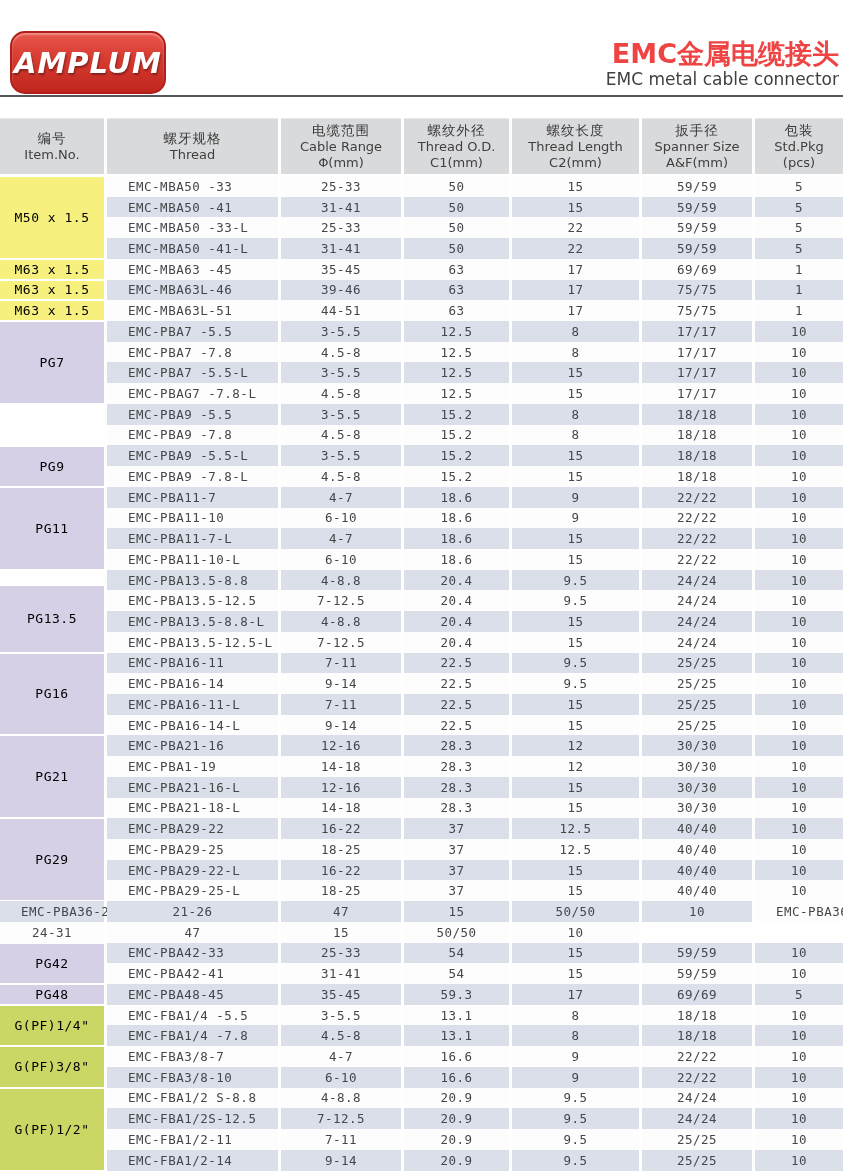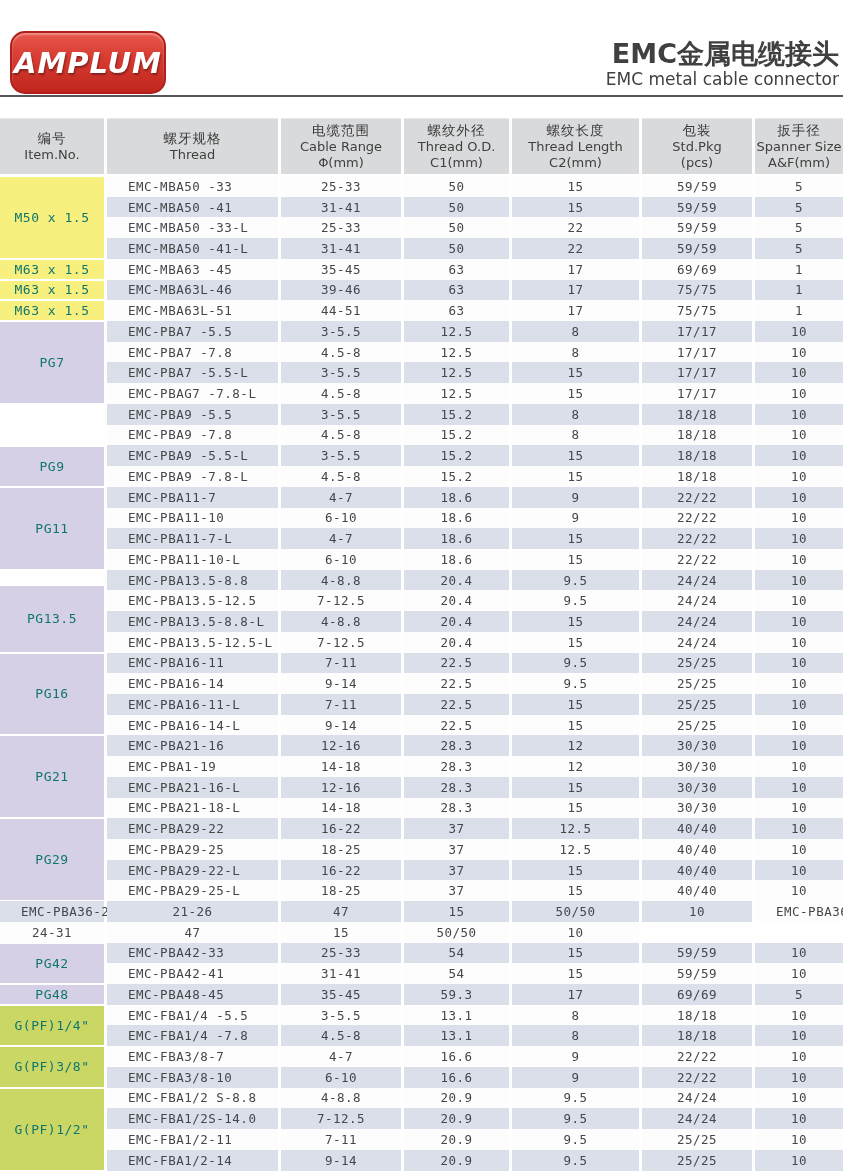--- a/index.html
+++ b/index.html
@@ -25,21 +25,21 @@
     border-radius: 15px;
     display: flex; align-items: center; justify-content: center;
     box-shadow: inset 0 2px 2px rgba(255,255,255,.35);
   }
   .logo span {
     color: #fff; font-weight: bold; font-style: italic;
     font-size: 29px; letter-spacing: 1px;
     text-shadow: 1px 2px 2px rgba(0,0,0,.35);
   }
   .titles { text-align: right; padding-bottom: 6px; }
-  .title-zh { font-size: 27px; font-weight: bold; color: #404040; line-height: 1.15; }
+  .title-zh { font-size: 27px; font-weight: bold; color: #ef4444; line-height: 1.15; }
   .title-en { font-size: 17px; color: #404040; line-height: 1.2; }
 
   
   .spec-table {
     margin-top: 21px;
     display: grid;
     grid-template-columns: 104px 171px 120px 105px 127px 110px 88px;
     column-gap: 3px;
     grid-template-rows: 58px;
     grid-auto-rows: 20.72px;
@@ -65,21 +65,21 @@
     white-space: pre;
   }
   .td.stripe { background: #dbdfe9; }
   .td.item { justify-content: flex-start; padding-left: 21px; }
 
   .group {
     grid-column: 1;
     margin: 1px 0;
     display: flex; align-items: center; justify-content: center;
     font-family: "DejaVu Sans Mono", "Liberation Mono", monospace;
-    font-size: 13px; color: #0f766e; letter-spacing: .5px;
+    font-size: 13px; color: #000000; letter-spacing: .5px;
     white-space: pre;
   }
 </style>
 </head>
 <body>
 
 <div class="page">
 
   <div class="page-header">
     <div class="logo">
@@ -109,28 +109,28 @@
         <span class="zh">螺纹外径</span>
         <span class="en">Thread O.D.</span>
         <span class="sub">C1(mm)</span>
       </div>
       <div class="th">
         <span class="zh">螺纹长度</span>
         <span class="en">Thread Length</span>
         <span class="sub">C2(mm)</span>
       </div>
       <div class="th">
+        <span class="zh">扳手径</span>
+        <span class="en">Spanner Size</span>
+        <span class="sub">A&amp;F(mm)</span>
+      </div>
+      <div class="th">
         <span class="zh">包装</span>
         <span class="en">Std.Pkg</span>
         <span class="sub">(pcs)</span>
-      </div>
-      <div class="th">
-        <span class="zh">扳手径</span>
-        <span class="en">Spanner Size</span>
-        <span class="sub">A&amp;F(mm)</span>
       </div>
       <div class="group" style="grid-row: span 4; background: rgb(247, 240, 126);">M50 x 1.5</div>
       <div class="td item">EMC-MBA50 -33</div>
       <div class="td">25-33</div>
       <div class="td">50</div>
       <div class="td">15</div>
       <div class="td">59/59</div>
       <div class="td">5</div>
       <div class="td item stripe">EMC-MBA50 -41</div>
       <div class="td stripe">31-41</div>
@@ -404,21 +404,21 @@
       <div class="td stripe">9</div>
       <div class="td stripe">22/22</div>
       <div class="td stripe">10</div>
       <div class="group" style="grid-row: span 4; background: rgb(203, 215, 101);">G(PF)1/2"</div>
       <div class="td item">EMC-FBA1/2 S-8.8</div>
       <div class="td">4-8.8</div>
       <div class="td">20.9</div>
       <div class="td">9.5</div>
       <div class="td">24/24</div>
       <div class="td">10</div>
-      <div class="td item stripe">EMC-FBA1/2S-14.0</div>
+      <div class="td item stripe">EMC-FBA1/2S-12.5</div>
       <div class="td stripe">7-12.5</div>
       <div class="td stripe">20.9</div>
       <div class="td stripe">9.5</div>
       <div class="td stripe">24/24</div>
       <div class="td stripe">10</div>
       <div class="td item">EMC-FBA1/2-11</div>
       <div class="td">7-11</div>
       <div class="td">20.9</div>
       <div class="td">9.5</div>
       <div class="td">25/25</div>

